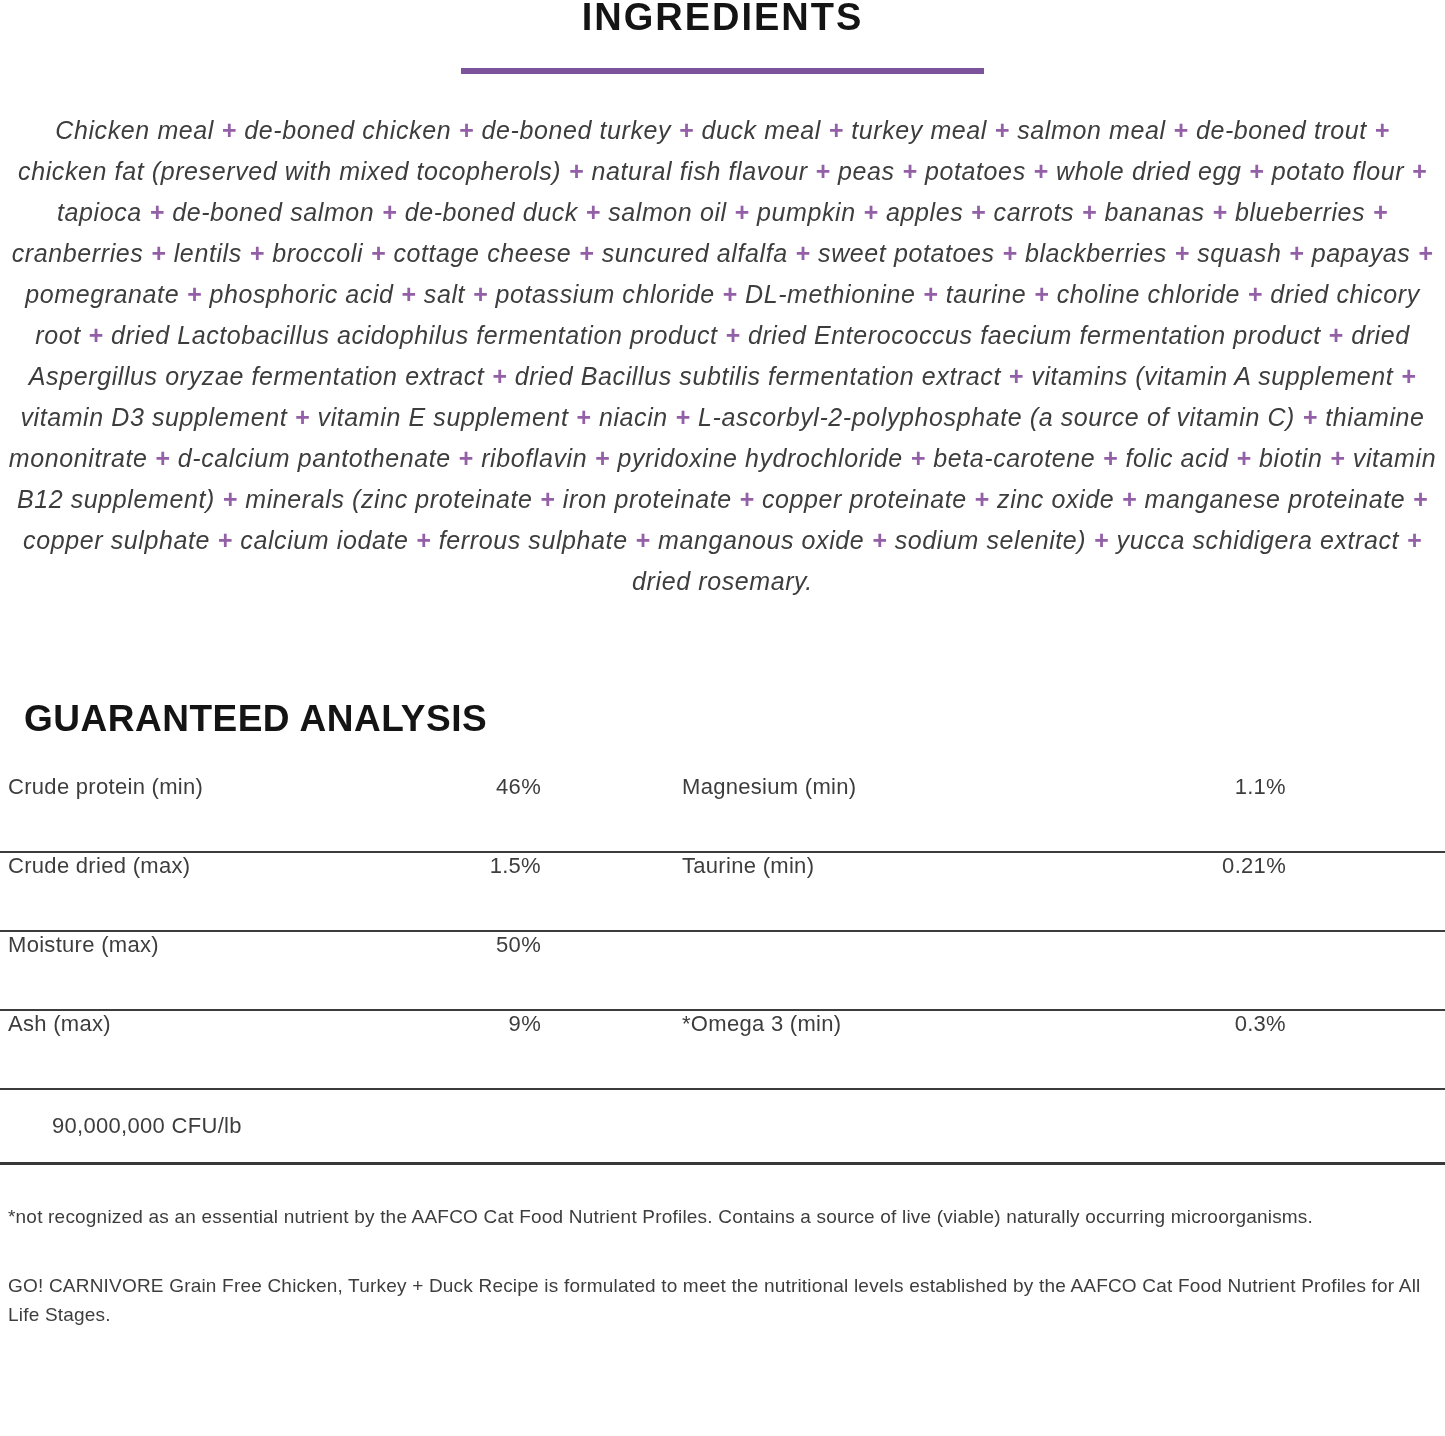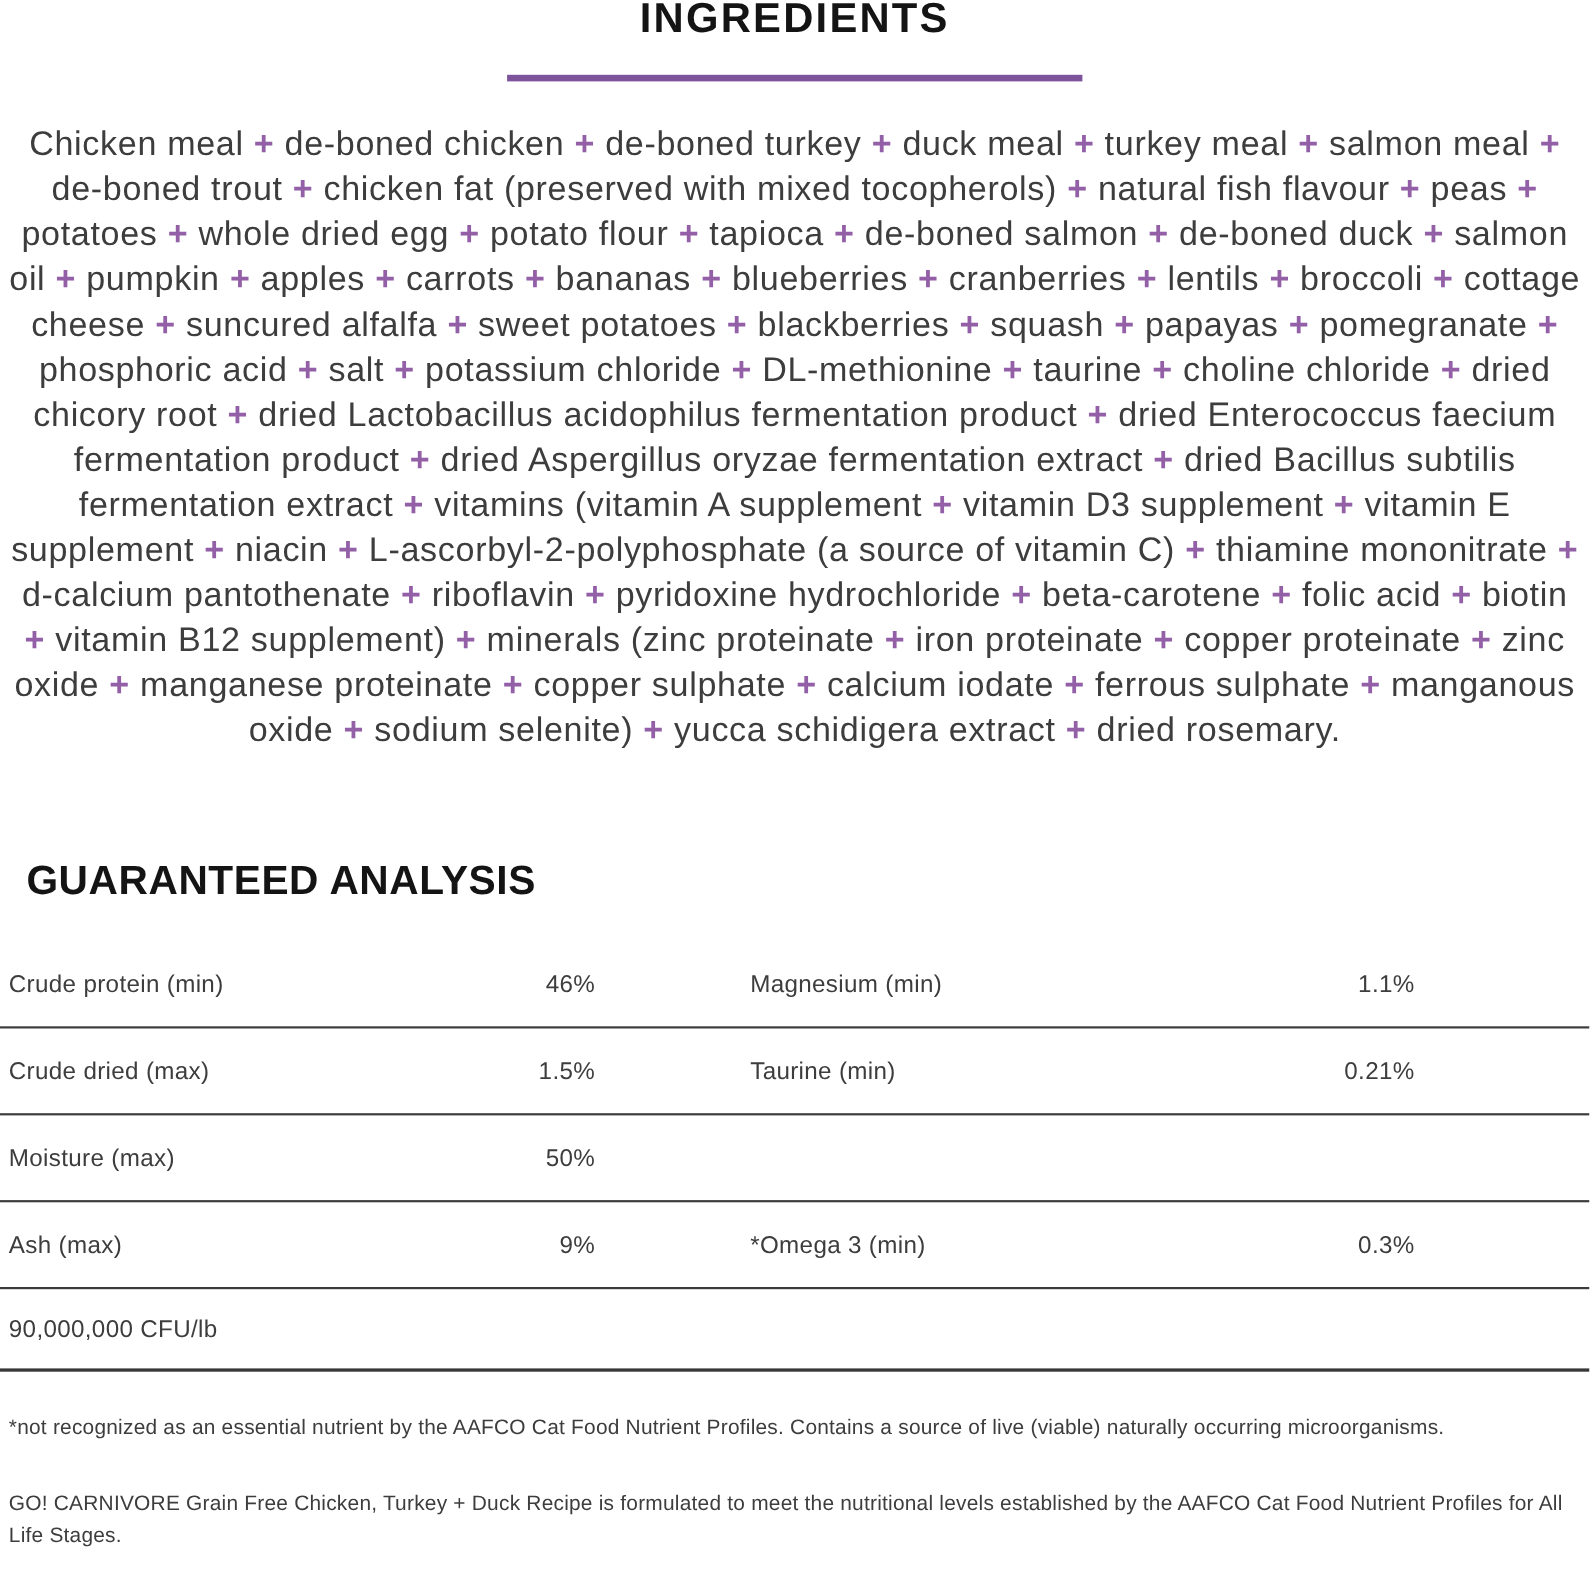--- a/index.html
+++ b/index.html
@@ -26,24 +26,25 @@
   .ing-rule {
     width: 523px;
     height: 6px;
     margin: 30px auto 0 auto;
     background: #7d549c;
   }
   .ing-text {
     width: 1429px;
     margin: 36px auto 0 auto;
     text-align: center;
-    font-size: 31px;
+    font-size: 25px;
     line-height: 41px;
     letter-spacing: 0.6px;
     color: #3d3d3d;
+    font-style: italic;
   }
   .ing-text .plus {
     color: #935fa7;
     font-weight: 700;
   }
 
   
   .ga-title {
     margin: 96px 0 0 0;
     padding-left: 24px;
@@ -52,21 +53,21 @@
     font-weight: 700;
     letter-spacing: 0.5px;
     color: #141414;
   }
   .ga-table {
     margin-top: 34px;
     width: 1445px;
   }
   .ga-row {
     display: flex;
-    align-items: center;
+    align-items: flex-start;
     height: 79px;
     padding: 0 8px;
     border-bottom: 2px solid #3c3c3c;
     font-size: 22px;
     letter-spacing: 0.3px;
   }
   .ga-row:first-child { border-top: none; }
   .ga-half-left {
     display: flex;
     width: 533px;
@@ -84,21 +85,21 @@
     display: flex;
     align-items: center;
     justify-content: space-between;
     height: 75px;
     padding: 0 67px 0 8px;
     border-bottom: 3px solid #383838;
     font-size: 22px;
     letter-spacing: 0.3px;
   }
   .ga-label { text-align: left; white-space: nowrap; }
-  .ga-value { text-align: right; white-space: nowrap; }
+  .ga-value { text-align: right; white-space: nowrap; margin-left: 44px; }
 
   
   .note1 {
     margin-top: 38px;
     padding: 0 8px;
     font-size: 19px;
     line-height: 28px;
     letter-spacing: 0.2px;
     color: #3d3d3d;
   }

